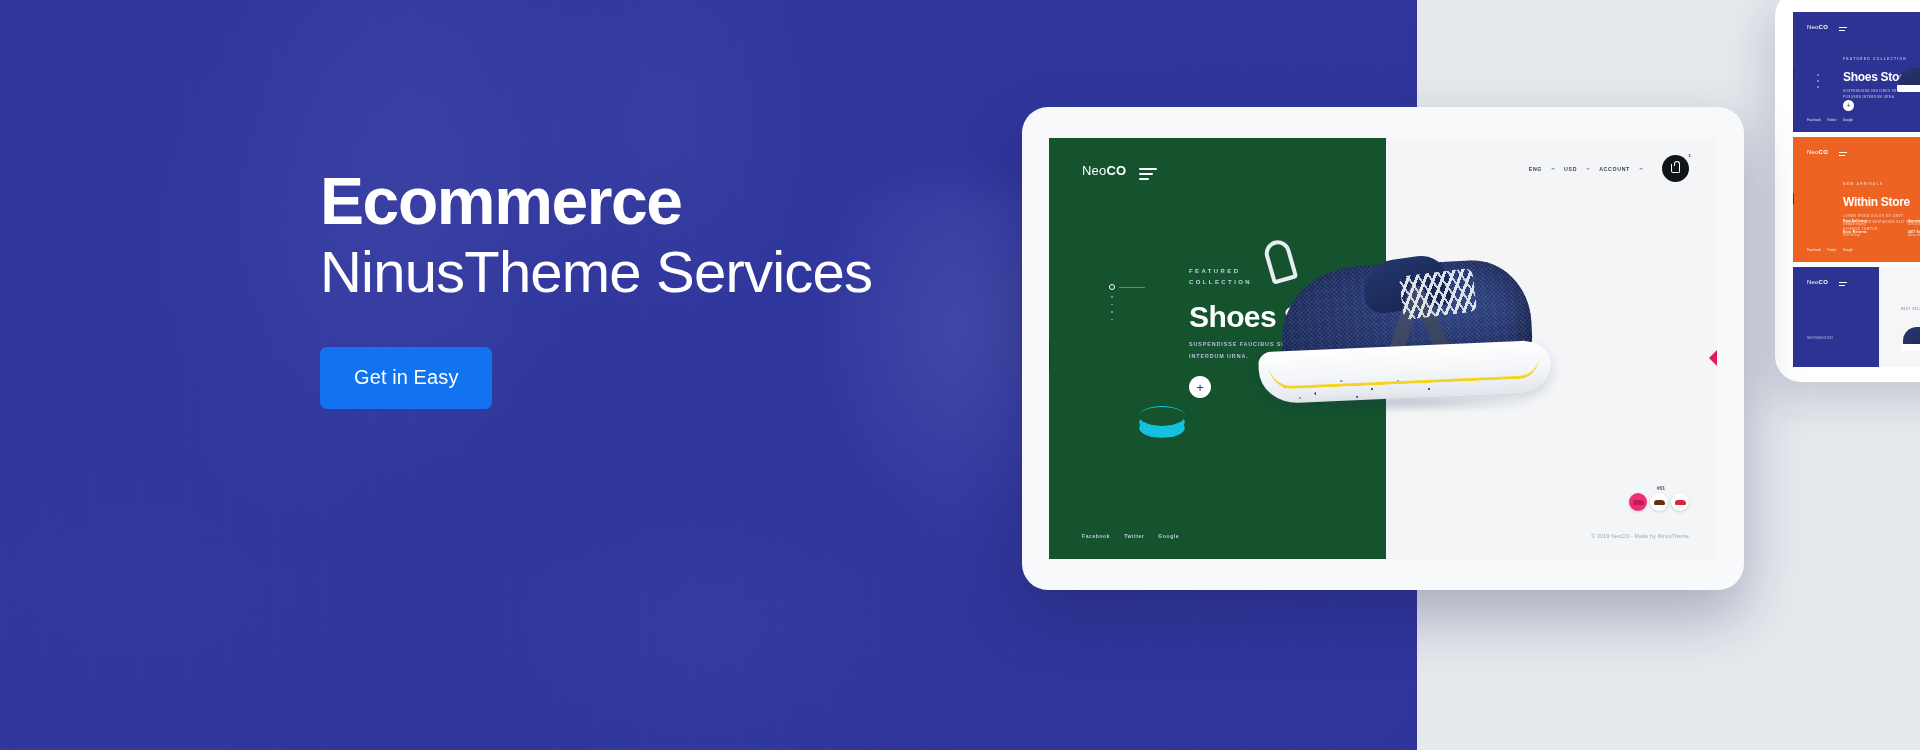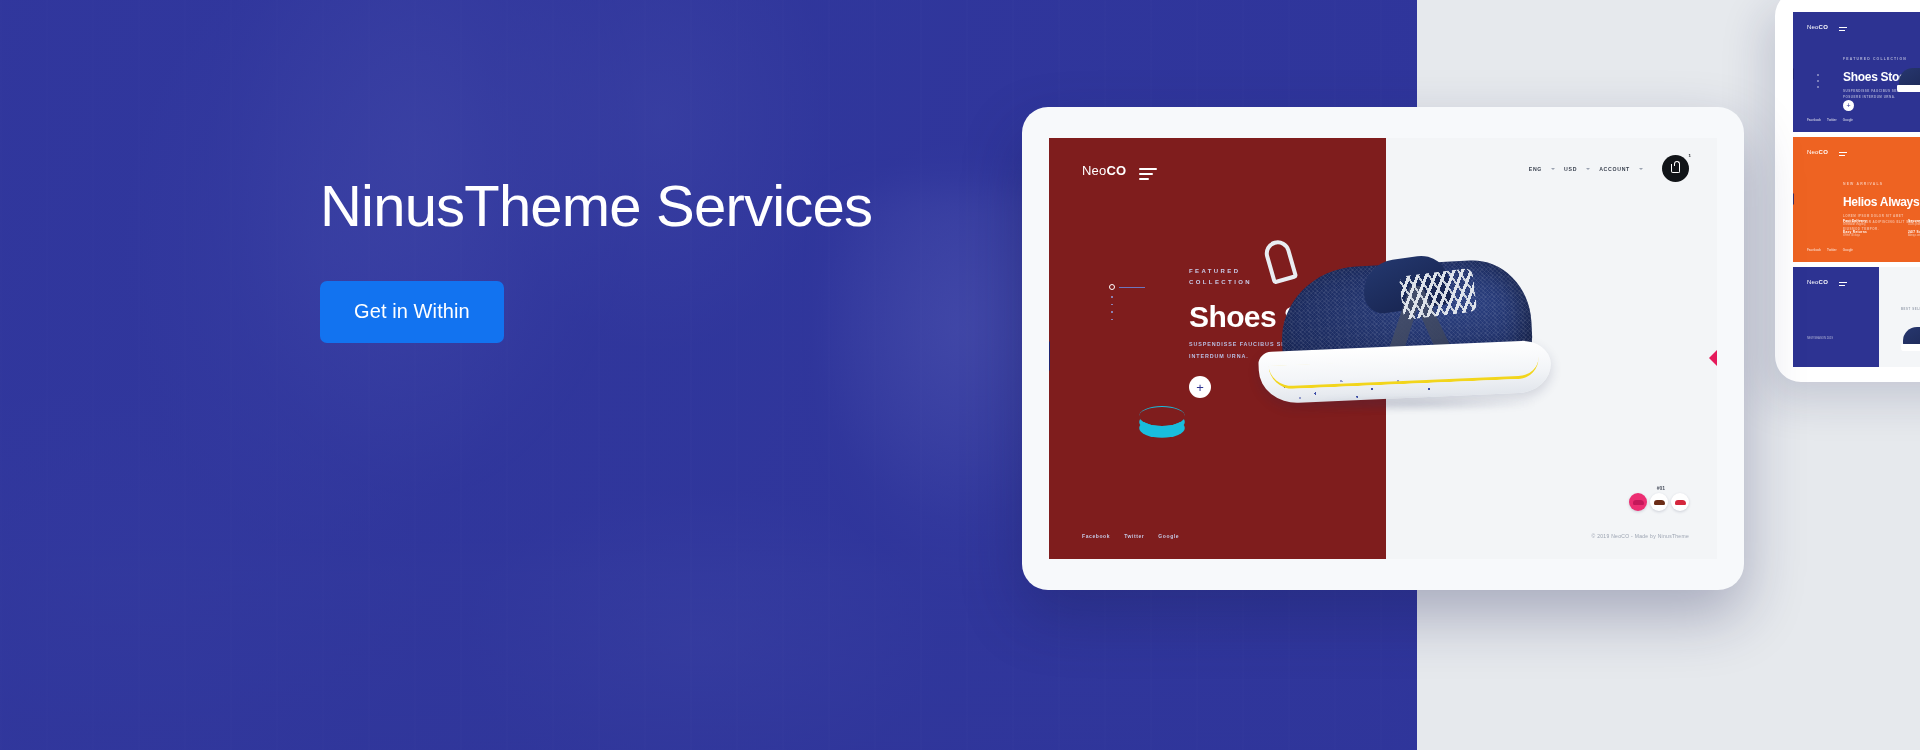--- a/index.html
+++ b/index.html
@@ -94,21 +94,21 @@
     box-shadow:0 26px 60px rgba(22,28,80,.30);
     padding:31px 27px; z-index:7;
   }
   .tablet-screen {
     position:relative; width:100%; height:100%;
     display:flex; overflow:hidden; background:#F3F5F7;
   }
 
   
   .site-left {
-    position:relative; width:50.5%; height:100%; background:#7f1d1d; flex:0 0 auto;
+    position:relative; width:50.5%; height:100%; background:#14532d; flex:0 0 auto;
   }
   .site-right {
     position:relative; width:49.5%; height:100%; background:#F3F5F7; flex:1 1 auto;
   }
 
   .site-logo {
     position:absolute; left:33px; top:25px;
     font-size:13px; font-weight:700; color:#FFFFFF; letter-spacing:.2px;
   }
   .site-logo .neo { font-weight:400; }
@@ -395,22 +395,23 @@
       <div class="photo-figure-a"></div>
       <div class="photo-figure-b"></div>
       <div class="photo-desk"></div>
     </div>
     <div class="photo-tint"></div>
   </div>
 
   <div class="light-panel"></div>
 
   <div class="hero-copy">
+    <div class="hero-title-strong">Ecommerce</div>
     <div class="hero-title-light">NinusTheme Services</div>
-    <button class="cta-button">Get in Within</button>
+    <button class="cta-button">Get in Easy</button>
   </div>
 
   <div class="tablet2">
     <div class="mini-screen">
 
       <div class="mini-card blue">
         <div class="mini-logo">
           <span class="neo">Neo</span><span>CO</span>
         </div>
         <div class="mini-burger">
@@ -438,21 +439,21 @@
       <div class="mini-card orange">
         <div class="mini-logo">
           <span class="neo">Neo</span><span>CO</span>
         </div>
         <div class="mini-burger">
             <span></span>
             <span></span>
           </div>
         <div class="mini-arrow-l"></div>
         <div class="mini-eyebrow">NEW ARRIVALS</div>
-        <div class="mini-title">Helios Always</div>
+        <div class="mini-title">Within Store</div>
         <div class="mini-sub">LOREM IPSUM DOLOR SIT AMET CONSECTETUR ADIPISCING ELIT SED DO EIUSMOD TEMPOR.</div>
         <div class="mini-grid">
           <div>
             <b>Fast Delivery</b>
             <s>Worldwide shipping</s>
           </div>
           <div>
             <b>Secure Payment</b>
             <s>100% protected</s>
           </div>

